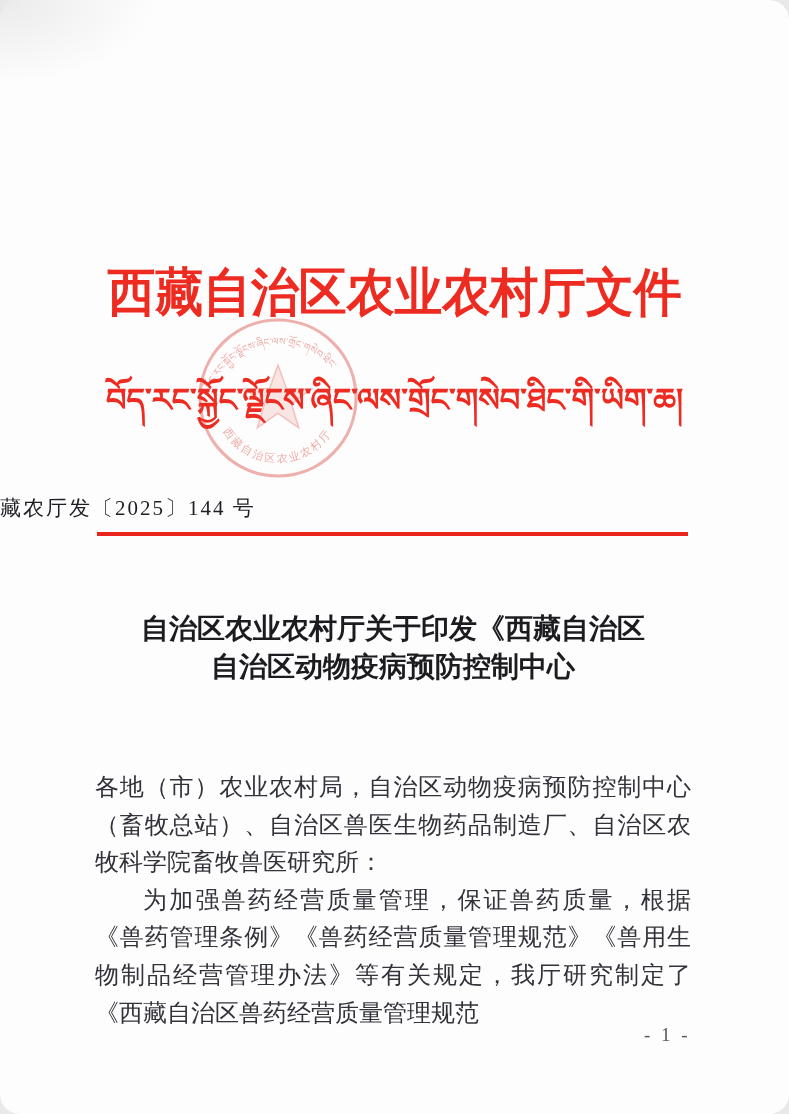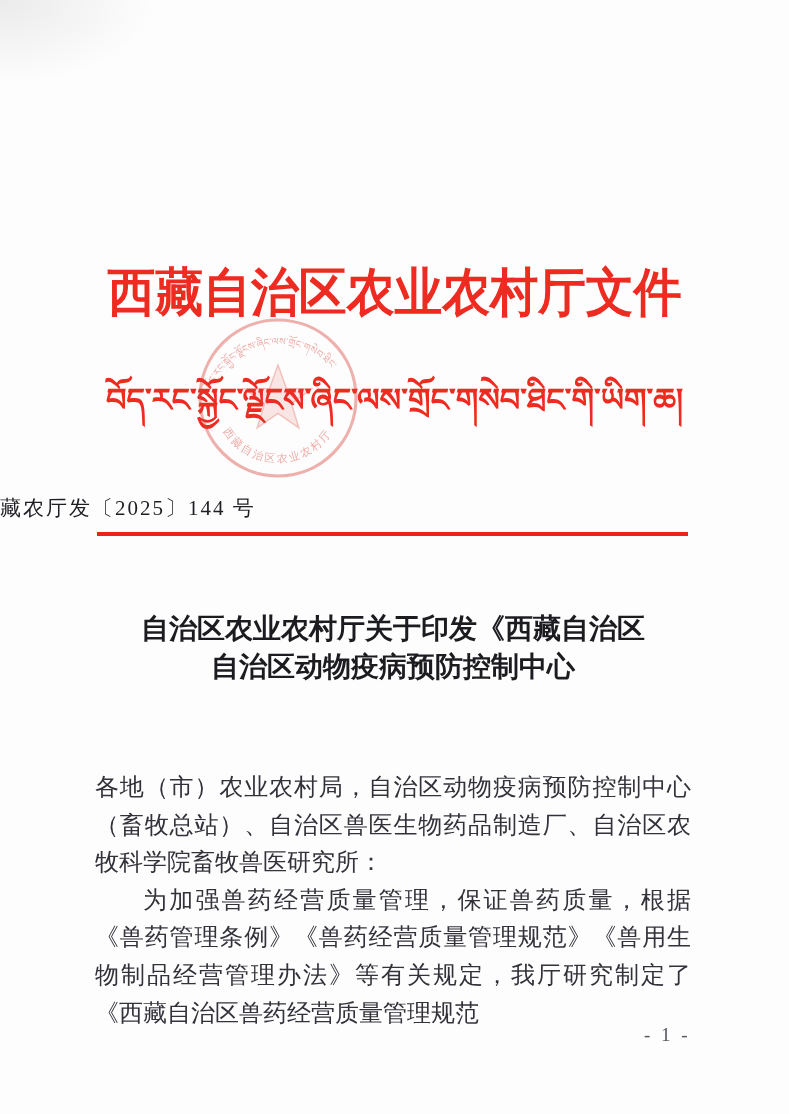--- a/index.html
+++ b/index.html
@@ -10,20 +10,21 @@
   }
   .page {
     position: relative;
     width: 789px;
     height: 1114px;
     margin: 0 auto;
     background:
       radial-gradient(ellipse 220px 120px at 0% 0%, rgba(200,200,200,0.35), rgba(255,255,255,0) 70%),
       linear-gradient(#fdfdfd, #fdfdfd);
     overflow: hidden;
+    border-radius: 20px;
   }
   
   .org-title {
     position: absolute;
     top: 258px;
     left: 0;
     width: 789px;
     text-align: center;
     color: #ee2b21;
     font-size: 52px;

